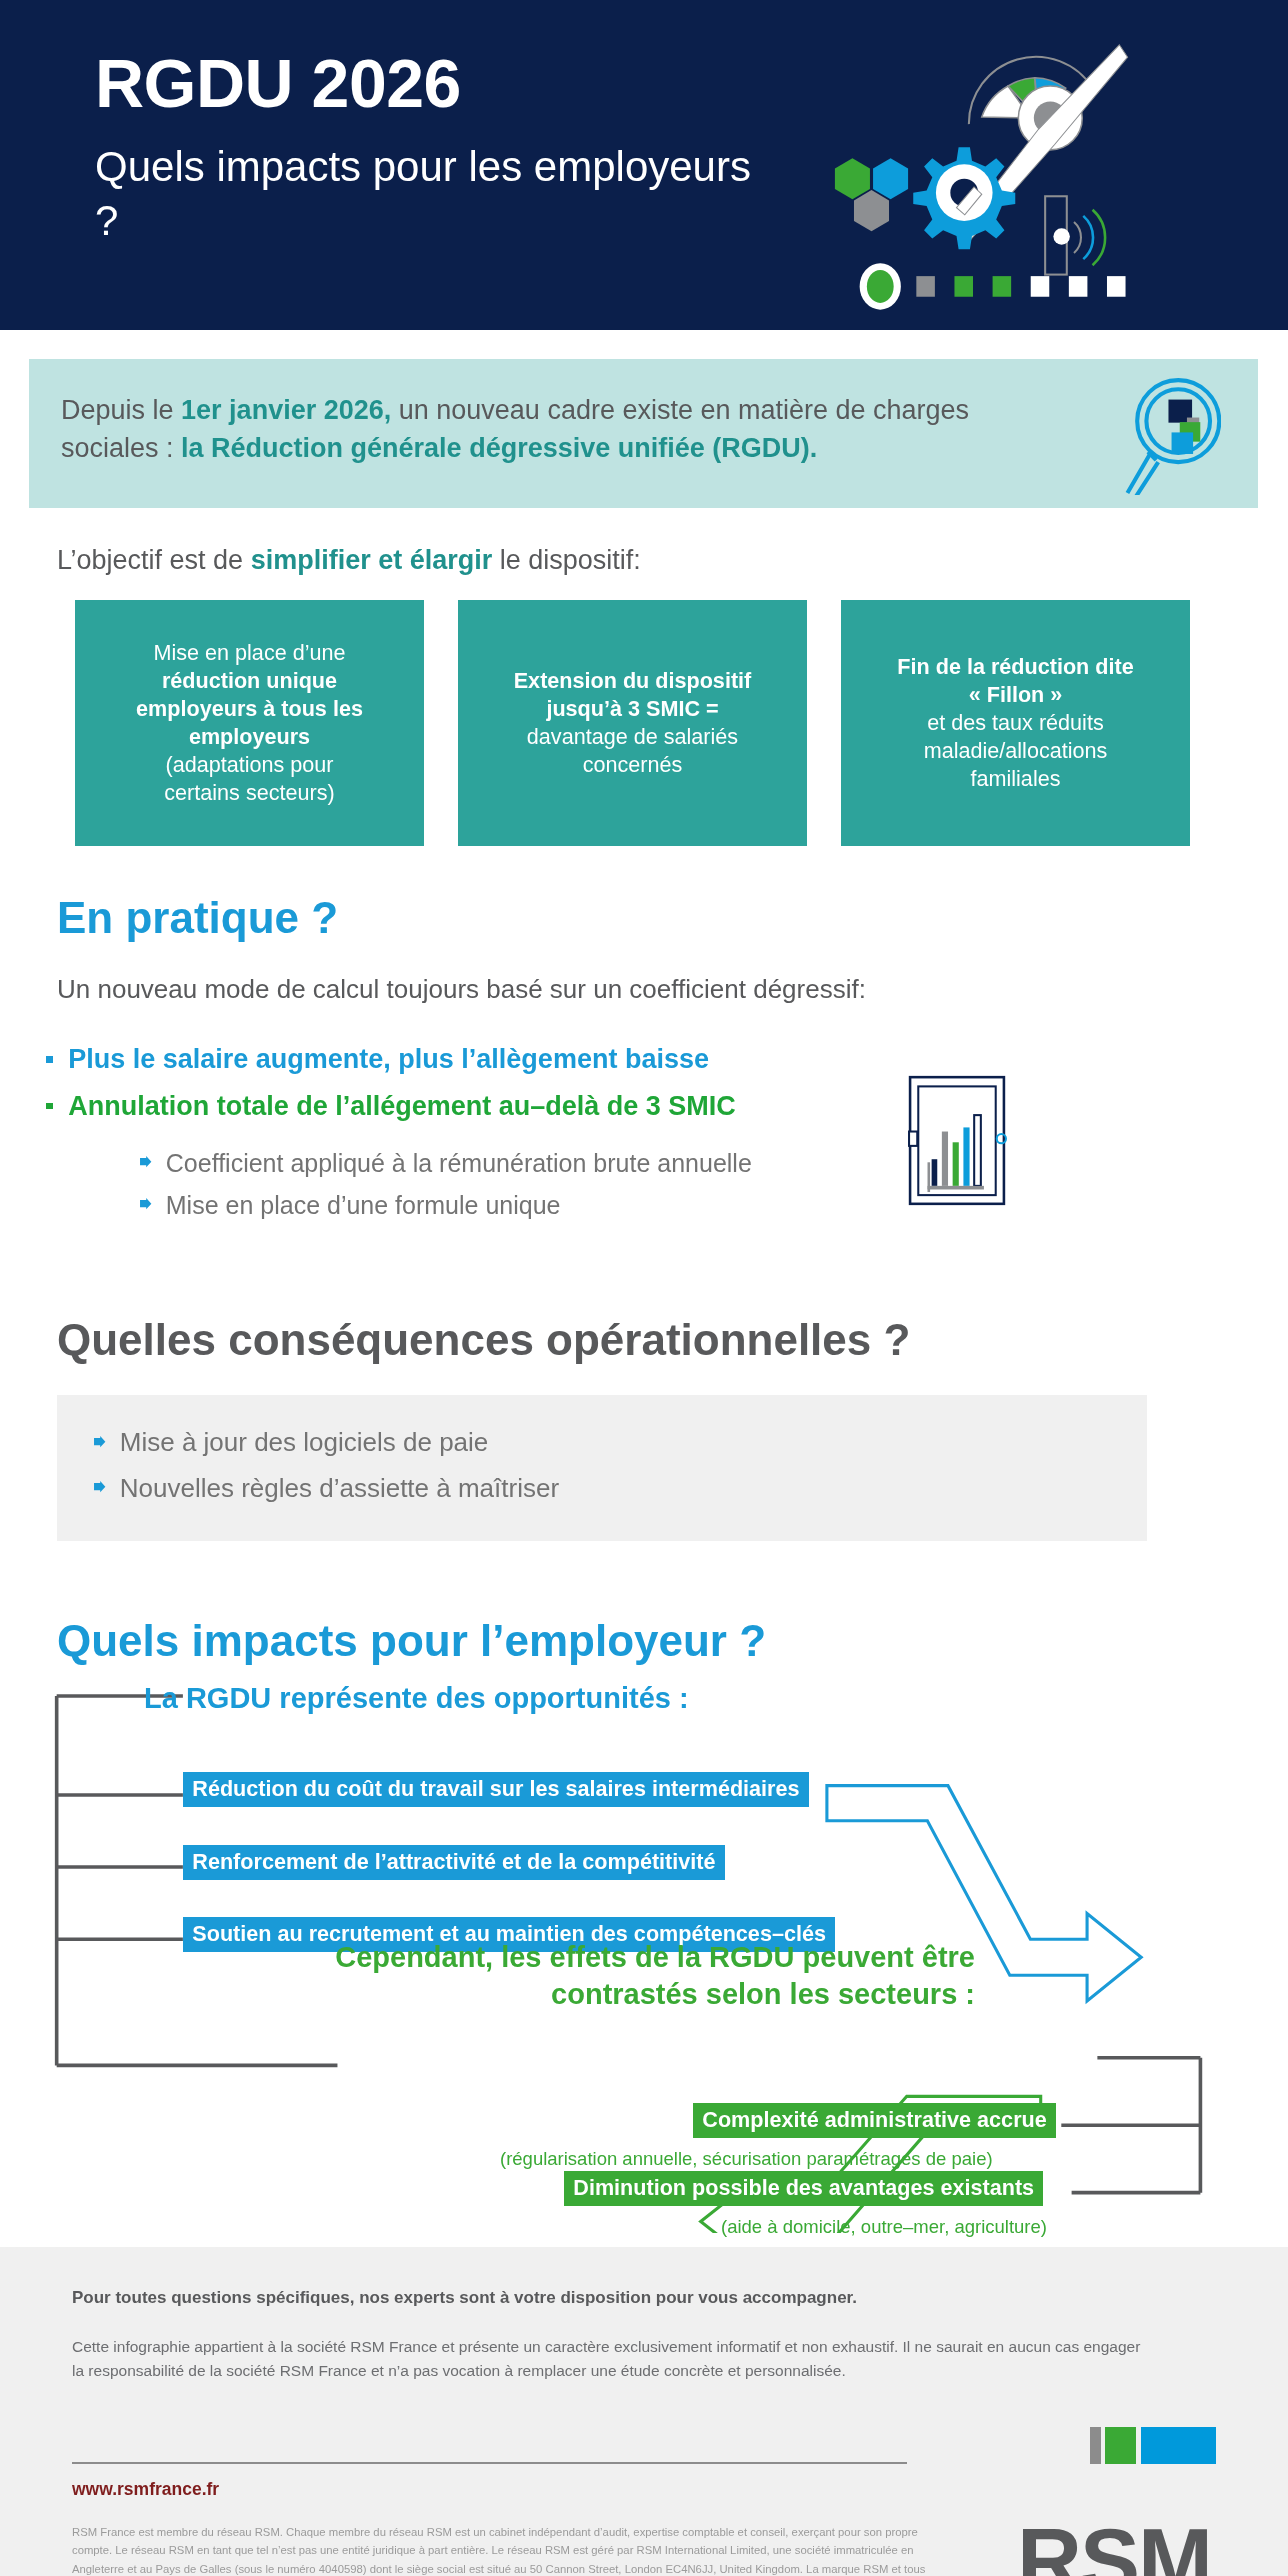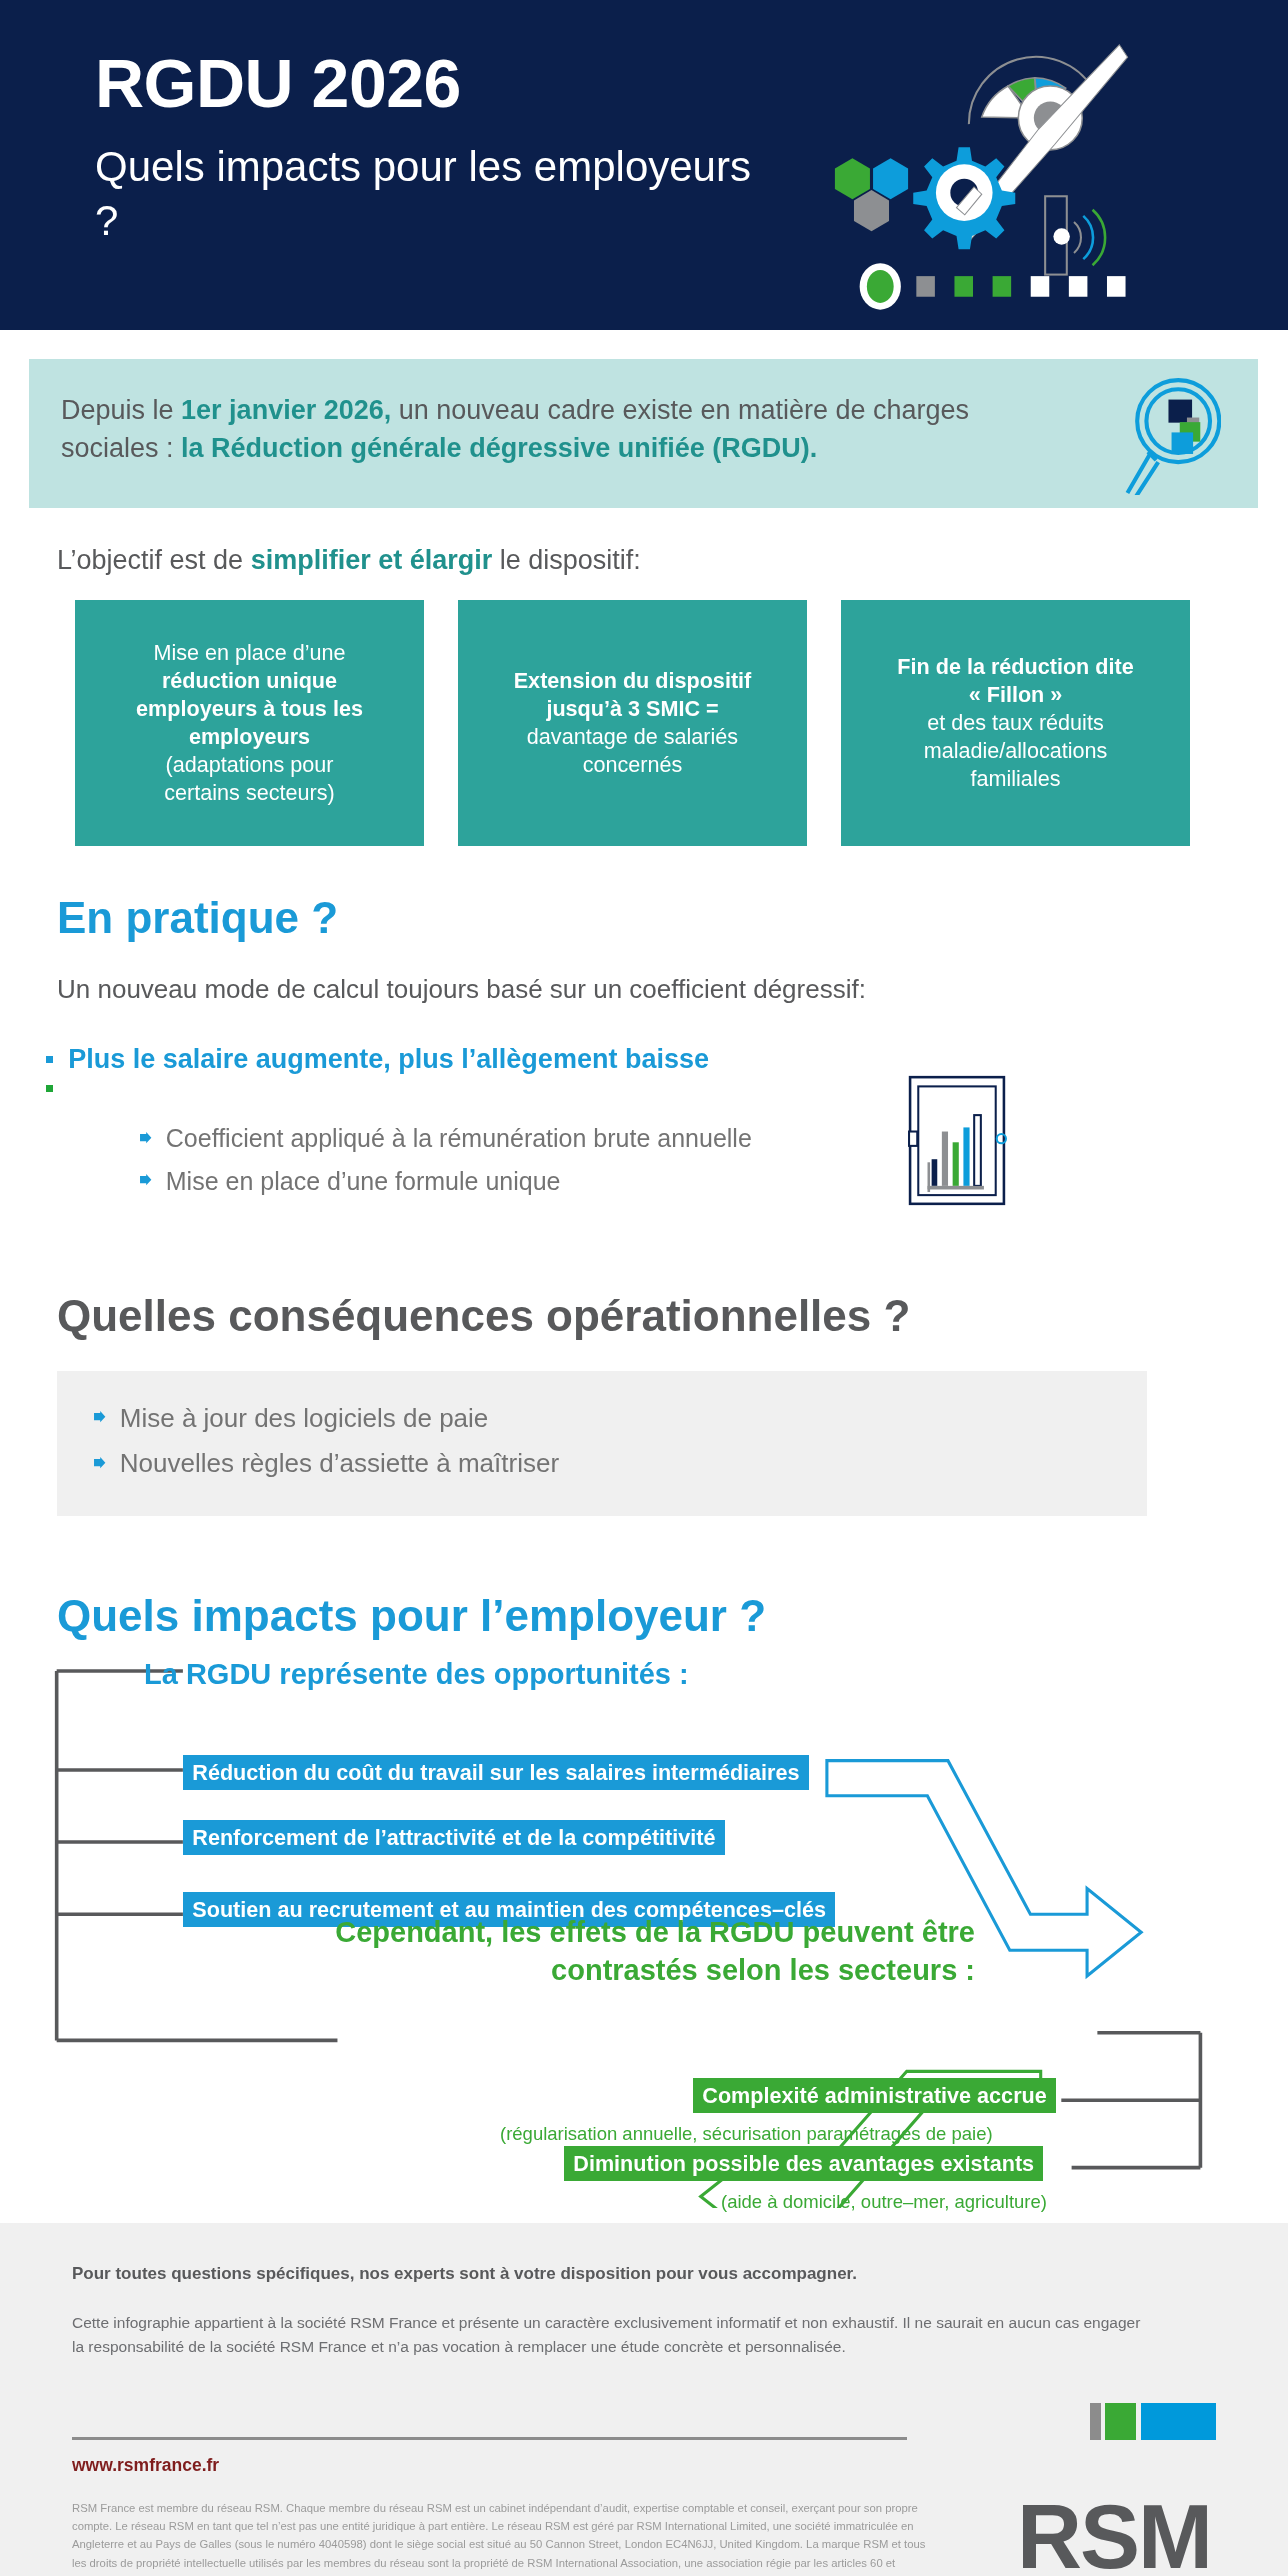--- a/index.html
+++ b/index.html
@@ -374,20 +374,21 @@
 <div class="h-blue">En pratique ?</div>
 <div class="pratique-lead">Un nouveau mode de calcul toujours basé sur un coefficient dégressif:</div>
 
 <div class="bullets-main">
   <div class="bullet-row">
     <span class="sq blue"></span>
     <span class="txt blue">Plus le salaire augmente,  plus l’allègement baisse</span>
   </div>
   <div class="bullet-row">
     <span class="sq green"></span>
+    <span class="txt green">Annulation totale de l’allégement au–delà de 3 SMIC</span>
   </div>
 
   <div class="sub-bullets">
     <div class="sub-row">
       <span class="arrowmark">
         <svg viewBox="0 0 26 26" width="13.4" height="13.4">
             <path d="M2 6 L14 6 L14 2 L24 13 L14 24 L14 20 L2 20 Z" fill="#1a9ad7"></path>
           </svg>
       </span>
       <span class="stxt">Coefficient appliqué à la rémunération brute annuelle</span>
@@ -466,21 +467,21 @@
       <path d="M1605 232 L1840 232 L2000 530 L2110 530 L2110 480 L2215 565 L2110 650 L2110 600 L1960 600 L1800 300 L1605 300 Z"></path>
     </g>
 
     <g stroke="#3aa935" stroke-width="6" fill="#ffffff">
       <path d="M2020 835 L1760 835 L1580 1040 L1465 1040 L1465 995 L1360 1078 L1465 1160 L1465 1115 L1615 1115 L1800 903 L2020 903 Z"></path>
     </g>
   </svg>
 
   <div class="d-label opp-title">La RGDU représente des opportunités :</div>
 
-  <div class="chip blue" style="left:183px; top:114px;">Réduction du coût du travail sur les salaires intermédiaires</div>
+  <div class="chip blue" style="left:183px; top:106px;">Réduction du coût du travail sur les salaires intermédiaires</div>
   <div class="chip blue" style="left:183px; top:179px;">Renforcement de l’attractivité et de la compétitivité</div>
   <div class="chip blue" style="left:183px; top:251px;">Soutien au recrutement et au maintien des compétences–clés</div>
 
   <div class="cep-title">
     <span>Cependant, les effets de la RGDU peuvent être</span><br>
     <span>contrastés selon les secteurs :</span>
   </div>
 
   <div class="chip green" style="left:693px; top:437px;">Complexité administrative accrue</div>
   <div class="note" style="left:500px; top:482px;">(régularisation annuelle, sécurisation paramétrages de paie)</div>

